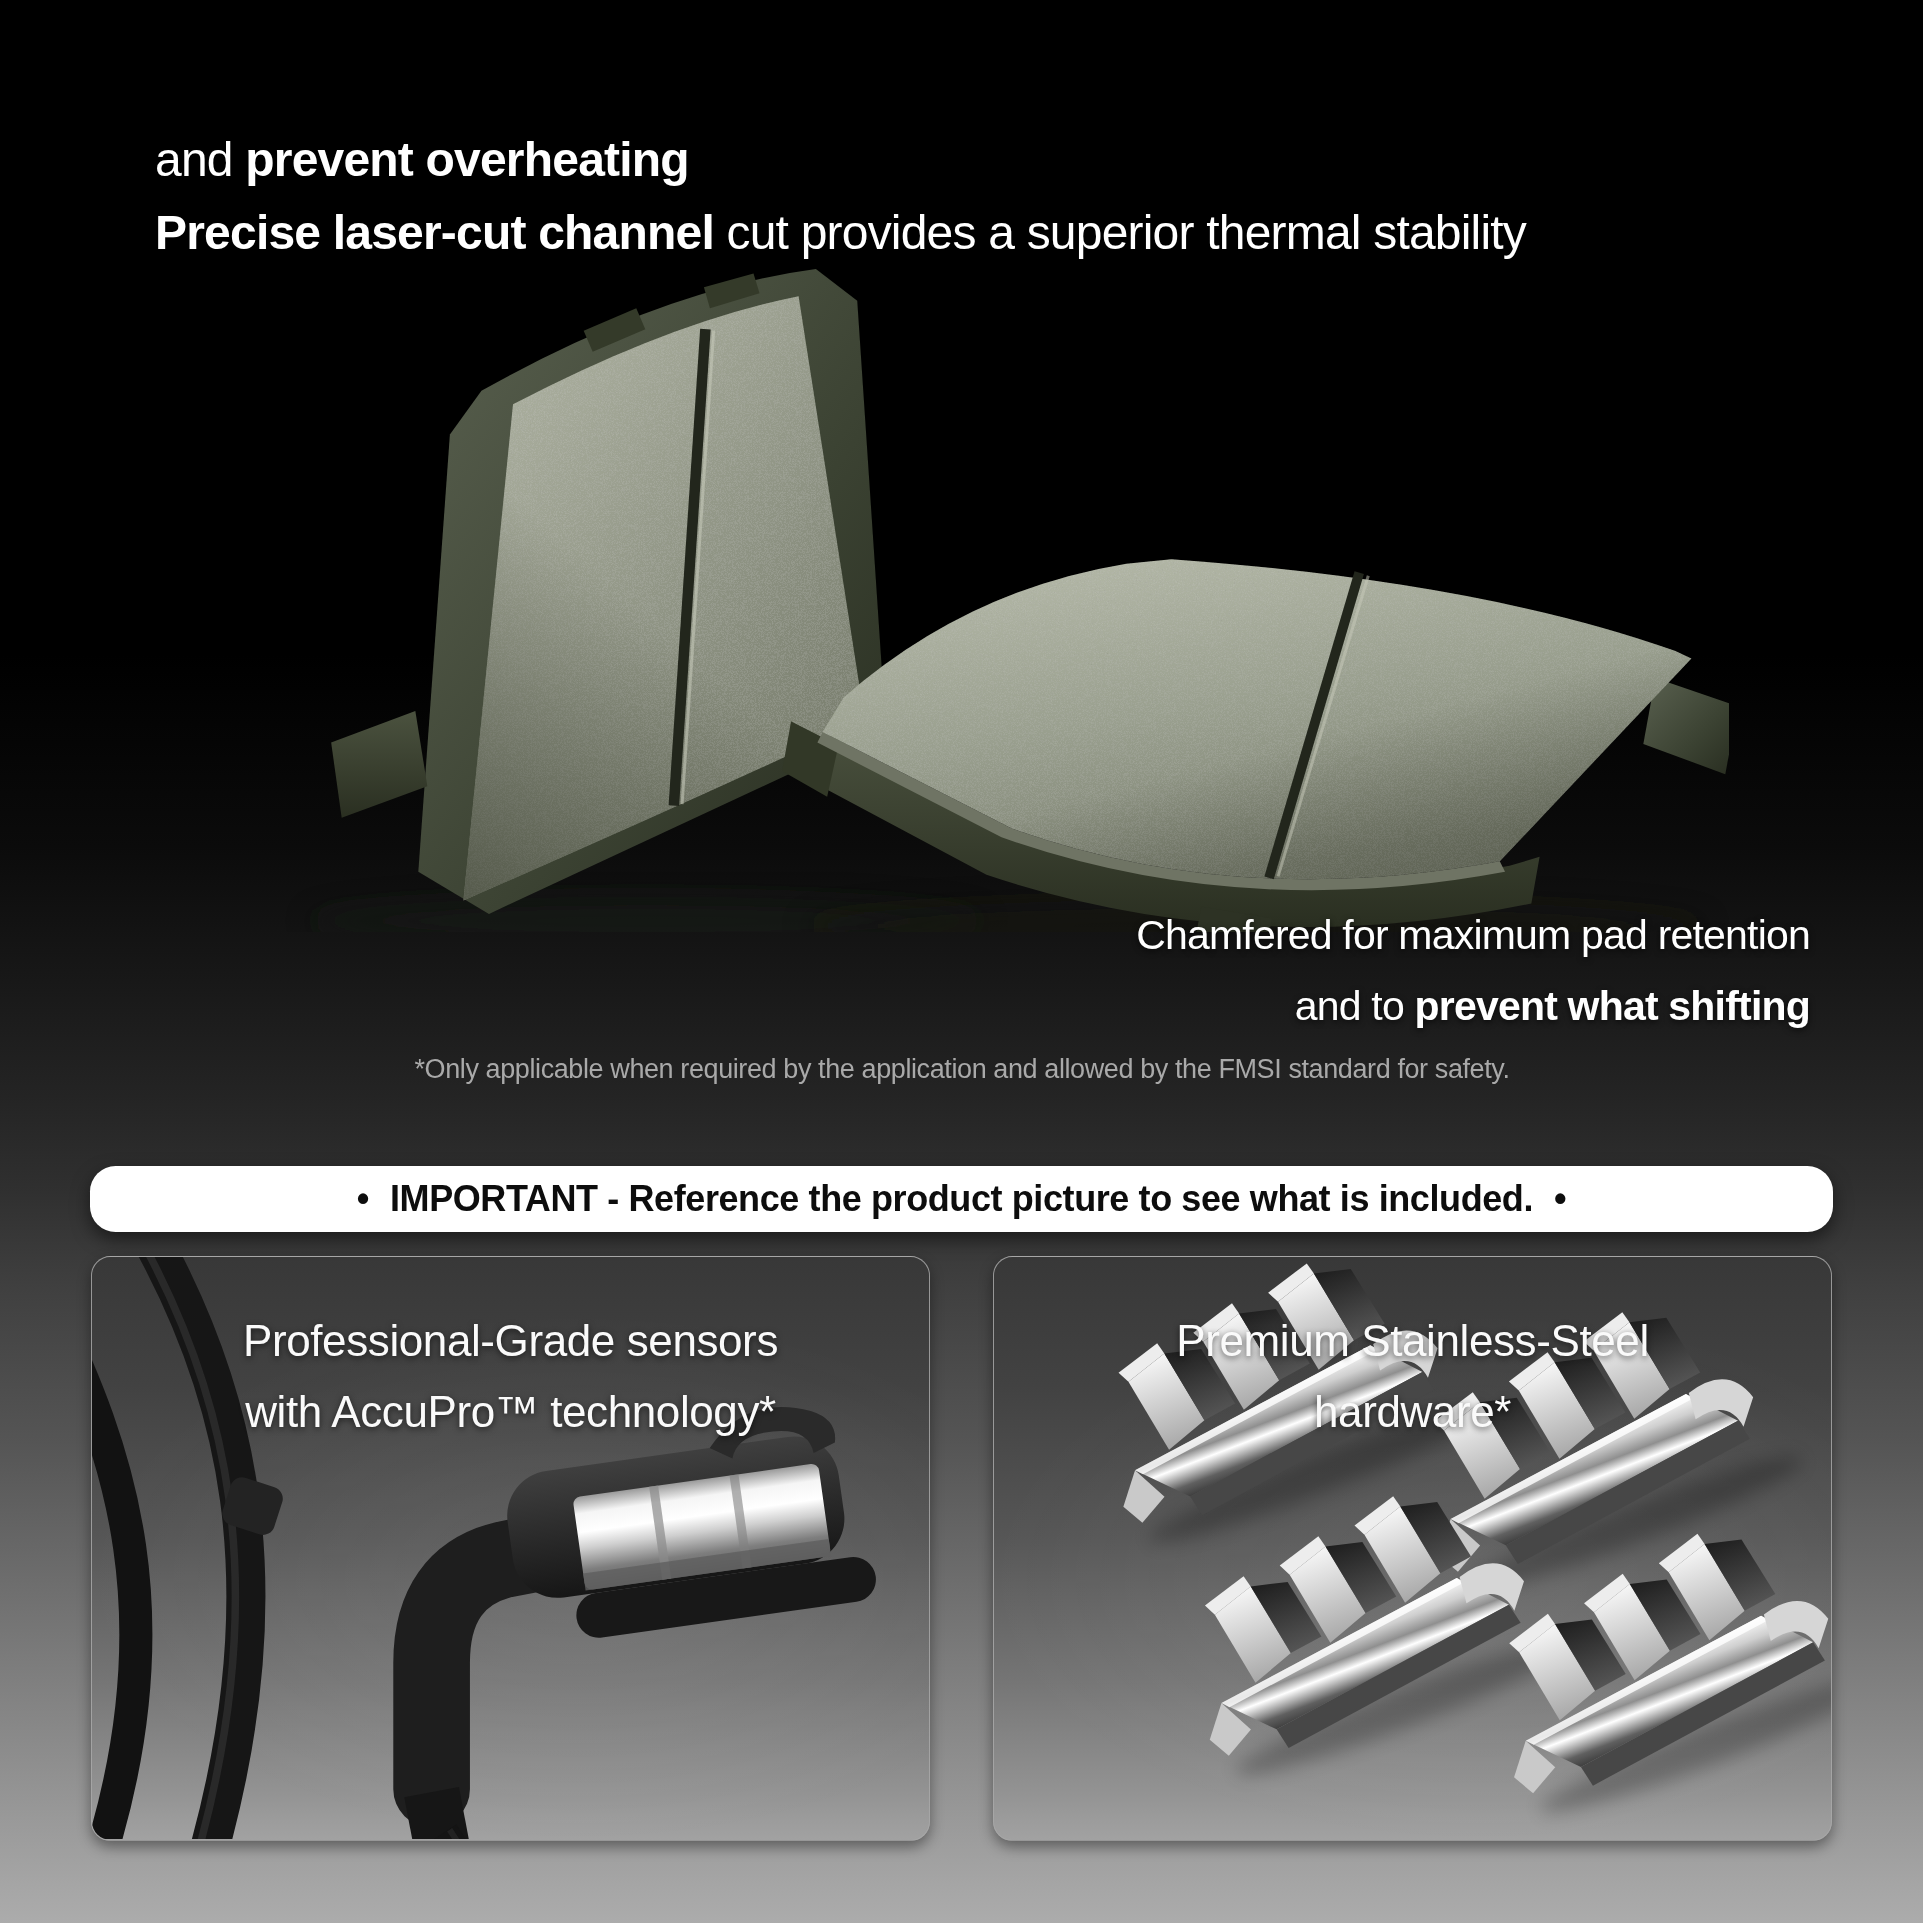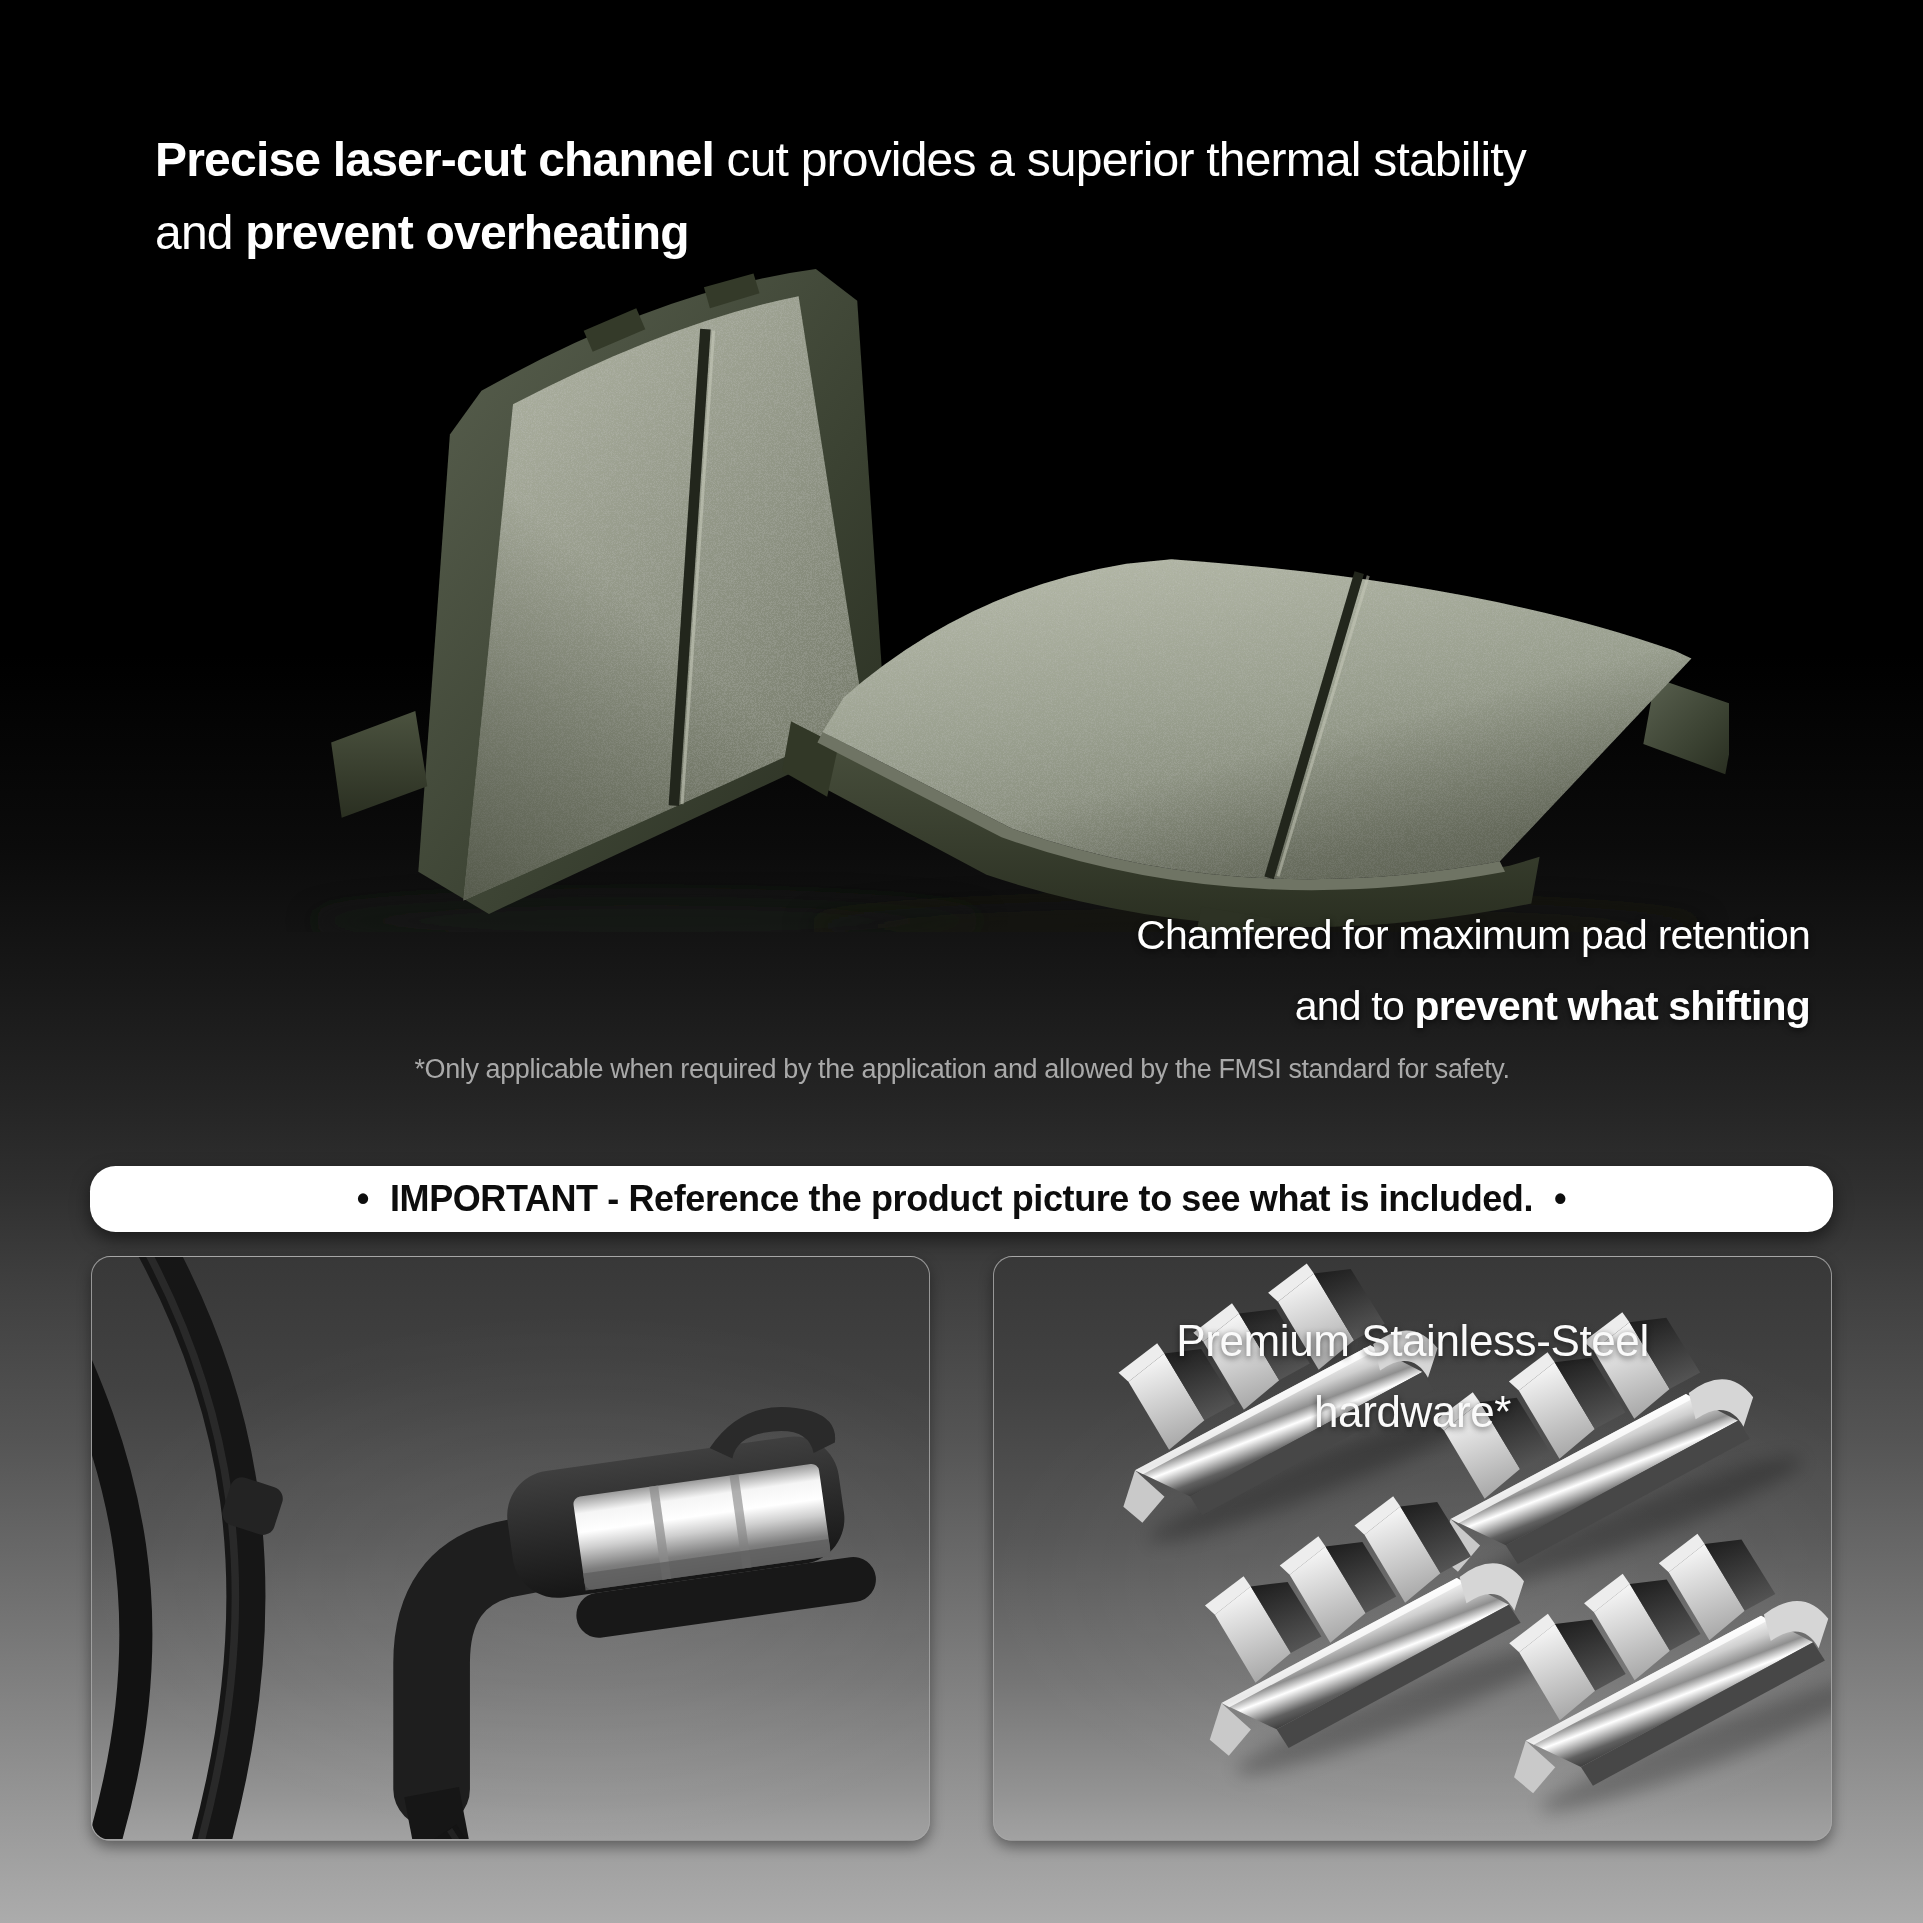--- a/index.html
+++ b/index.html
@@ -55,22 +55,22 @@
     font-size:44px;line-height:71px;letter-spacing:-0.4px;
     text-shadow:0 2.3px 6.8px rgba(0,0,0,.6);z-index:2;
   }
 </style>
 </head>
 <body>
 
 <div class="stage">
 
   <div class="headline">
+    <div><span>and </span><b>prevent overheating</b></div>
     <div><b>Precise laser-cut channel</b><span> cut provides a superior thermal stability</span></div>
-    <div><span>and </span><b>prevent overheating</b></div>
   </div>
 
   <svg class="pads-art" viewBox="0 0 1960 910" aria-hidden="true">
     <defs>
       <linearGradient id="gBack" x1="0" y1="0" x2="1" y2="1">
         <stop offset="0" stop-color="#5a6150"></stop>
           <stop offset=".6" stop-color="#3b4232"></stop>
           <stop offset="1" stop-color="#272c1f"></stop>
       </linearGradient>
       <linearGradient id="gBack2" x1="0" y1="0" x2="0" y2="1">
@@ -183,20 +183,24 @@
           <rect x="555" y="262" width="445" height="170" rx="60" fill="url(#pl1)"></rect>
           <rect x="645" y="302" width="330" height="125" rx="10" fill="url(#chromeH)"></rect>
           <rect x="748" y="302" width="12" height="125" fill="#8a8a8a" opacity=".7"></rect>
           <rect x="856" y="302" width="12" height="125" fill="#808080" opacity=".6"></rect>
           <rect x="645" y="404" width="330" height="23" fill="#5f5f5f" opacity=".8"></rect>
           <rect x="628" y="432" width="402" height="60" rx="30" fill="#181818"></rect>
           <path d="M 835,262 q 58,-64 140,-30 q 34,16 26,46 l -30,10 q -2,-34 -50,-36 q -48,-2 -58,28 z" fill="#2a2a2a"></path>
         </g>
       </g>
     </svg>
+    <div class="card-title">
+      <div>Professional-Grade sensors</div>
+      <div>with AccuPro™ technology*</div>
+    </div>
   </section>
 
   <section class="card card-right">
     <svg class="card-art" viewBox="0 0 1114 774" aria-hidden="true">
       <defs>
         <linearGradient id="cr" x1="0" y1="0" x2="0" y2="1">
           <stop offset="0" stop-color="#fdfdfd"></stop>
             <stop offset=".25" stop-color="#cfcfcf"></stop>
           <stop offset=".45" stop-color="#8f8f8f"></stop>
             <stop offset=".6" stop-color="#ffffff"></stop>

